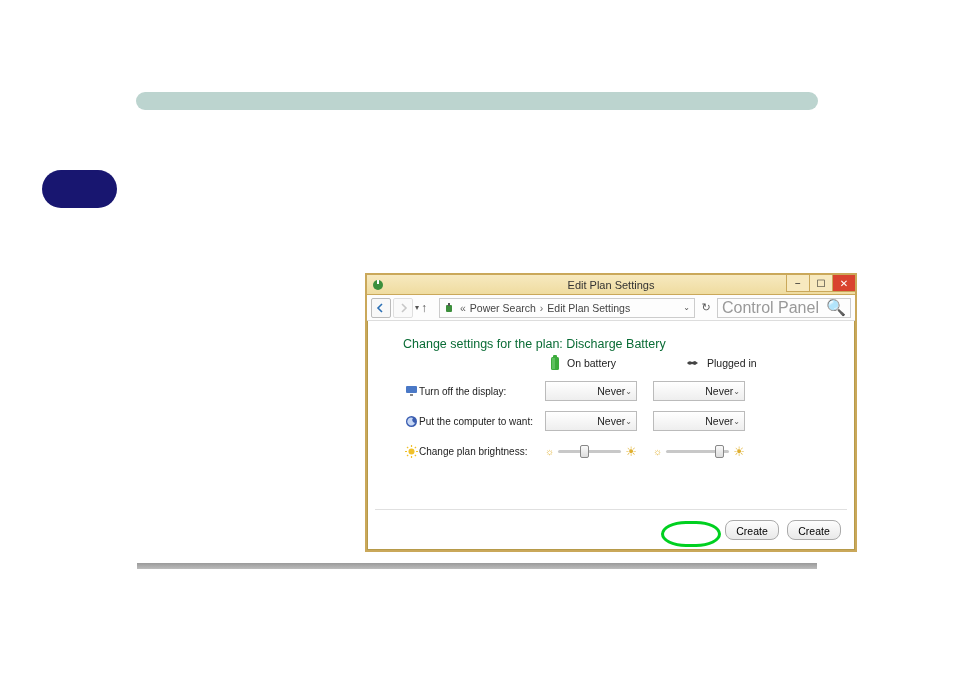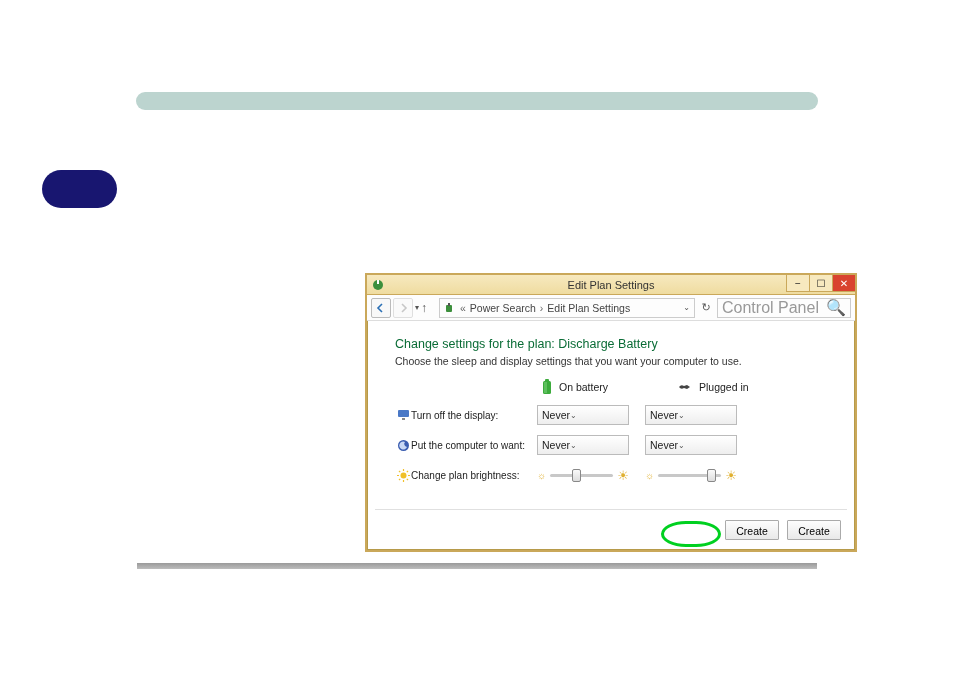--- a/index.html
+++ b/index.html
@@ -21,41 +21,41 @@
   .nav-btn { width: 20px; height: 20px; border:1px solid #bbb; border-radius:2px; display:flex; align-items:center; justify-content:center; cursor:pointer; background:#f8f8f8; }
   .nav-btn.disabled { opacity:.45; cursor:default; }
   .up-btn { border:none; font-size:12px; color:#555; width:16px; }
   .addr { flex:1; display:flex; align-items:center; gap:4px; border:1px solid #ccc; height:20px; padding:0 4px; font-size:10.5px; color:#444; }
   .addr .sep { color:#666; }
   .addr-dd { font-size:8px; color:#555; }
   .refresh { width:18px; text-align:center; color:#555; cursor:pointer; }
   .search { width:134px; height:20px; border:1px solid #ccc; display:flex; align-items:flex-end; padding:0 4px; color:#999; font-size:16px; }
   .search-icon { margin-left:auto; color:#999; }
 
-  .content { padding: 16px 18px 8px 28px; }
+  .content { padding: 16px 18px 8px 36px; }
   .heading { color:#0a6c36; font-size:12.5px; margin-bottom:4px; }
   .subtext { font-size:10.5px; color:#333; margin-bottom:12px; }
 
   .col-headers { display:flex; margin-left:146px; gap:44px; margin-bottom:10px; }
   .col-hdr { display:flex; align-items:center; gap:6px; font-size:10.5px; }
 
   .row { display:flex; align-items:center; margin-bottom:10px; }
   .row-icon { width:16px; display:flex; justify-content:center; }
   .row-label { width:126px; font-size:10px; }
-  .sel { width:92px; height:20px; border:1px solid #bbb; background:linear-gradient(#fff,#eee); font-size:10.5px; padding:0 4px; display:flex; align-items:center; justify-content:flex-start; margin-right:16px; cursor:pointer; }
+  .sel { width:92px; height:20px; border:1px solid #bbb; background:linear-gradient(#fff,#eee); font-size:10.5px; padding:0 4px; display:flex; align-items:center; justify-content:flex-end; margin-right:16px; cursor:pointer; }
   .sel .caret { font-size:8px; color:#555; }
 
   .slider-wrap { width:92px; height:20px; margin-right:16px; display:flex; align-items:center; position:relative; }
   .slider-track { height:3px; background:#c8c8c8; flex:1; margin:0 4px; border-radius:2px; position:relative; }
   .slider-thumb { position:absolute; top:-5px; width:9px; height:13px; background:linear-gradient(#fafafa,#ddd); border:1px solid #888; border-radius:2px; cursor:pointer; }
   .sun-sm { font-size:10px; color:#e0b030; }
   .sun-lg { font-size:13px; color:#e0b030; }
 
   .button-bar { position:absolute; bottom:10px; right:14px; display:flex; gap:8px; }
-  .btn { min-width:54px; height:20px; border:1px solid #aaa; background:linear-gradient(#fdfdfd,#e9e9e9); font-size:10.5px; border-radius:1px; cursor:pointer; padding:4px 10px; }
+  .btn { min-width:54px; height:20px; border:1px solid #aaa; background:linear-gradient(#fdfdfd,#e9e9e9); font-size:10.5px; border-radius:8px; cursor:pointer; padding:4px 10px; }
   .highlight { position:absolute; border:3px solid #00d020; border-radius:50%/60%; pointer-events:none; }
 
   .divider { position:absolute; left:8px; right:8px; bottom:40px; height:1px; background:#e0e0e0; }
 
   svg { display:block; }
 </style>
 </head>
 <body>
 
 <div class="page-pill"></div>
@@ -107,21 +107,20 @@
     </div>
     <div class="refresh">↻</div>
     <div class="search">
       <span>Search Control Panel</span>
       <span class="search-icon">🔍</span>
     </div>
   </div>
 
   <div class="content">
     <div class="heading">Change settings for the plan: Discharge Battery</div>
-    <div class="subtext">Choose the sleep and display settings that you want your computer to use.</div>
 
     <div class="col-headers">
       <div class="col-hdr" style="width:92px">
         <span>
           <svg width="12" height="16" viewBox="0 0 12 16">
               <rect x="2" y="2" width="8" height="13" rx="1.5" fill="#3cab3c"></rect>
               <rect x="4" y="0" width="4" height="3" rx="1" fill="#3cab3c"></rect>
               <rect x="3" y="3" width="3" height="11" fill="#7fd67f" opacity=".5"></rect>
             </svg>
         </span>

